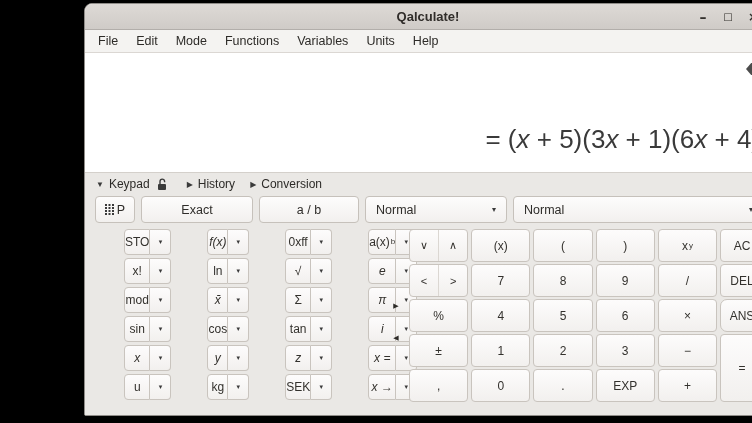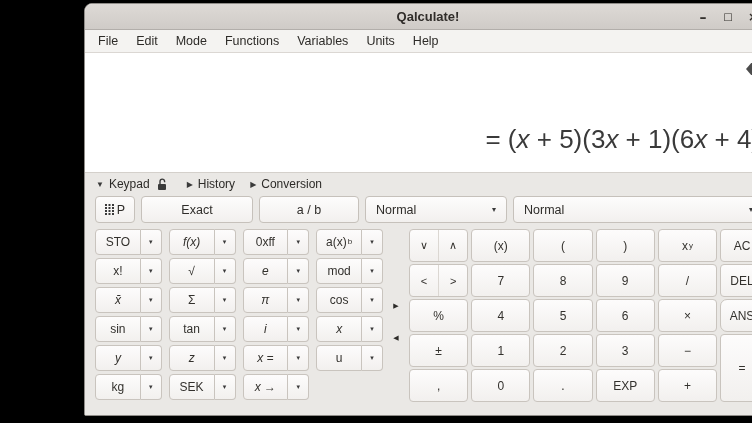--- a/index.html
+++ b/index.html
@@ -60,21 +60,21 @@
              grid-template-rows:repeat(6,26px);gap:3px 7px;}
   .divider{width:26px;display:flex;flex-direction:column;align-items:center;
            justify-content:center;gap:24px;}
   .pager{font-size:7px;color:#2d2b28;background:none;border:none;padding:0;}
   .right-grid{flex:1;display:grid;grid-template-columns:repeat(5,1fr) 44px;
               grid-template-rows:repeat(5,33px);gap:2px 3px;}
   .key{background:linear-gradient(#fdfcfc,#f2f0ee);border:1px solid #c9c4be;border-radius:4px;
        color:#33312d;font-size:12px;display:flex;align-items:center;justify-content:center;
        font-family:inherit;padding:0;box-sizing:border-box;}
   .key-group{display:flex;}
-  .key-group .main{flex:1;border-radius:4px 0 0 4px;min-width:0;}
+  .key-group .main{flex:1;border-radius:4px 0 0 4px;min-width:0;margin-left:29px;}
   .key-group .arrow{width:21px;border-left:none;border-radius:0 4px 4px 0;font-size:7px;color:#3a3a3a;}
   .key.split{padding:0;}
   .key.split span{flex:1;display:flex;align-items:center;justify-content:center;height:100%;
                   font-size:11px;color:#33312d;}
   .key.split span:first-child{border-right:1px solid #dbd7d2;}
   .it{font-style:italic;}
   sup{font-size:8px;line-height:0;margin-left:1px;}
 </style>
 </head>
 <body>
@@ -187,20 +187,24 @@
           </div>
           <div class="key-group">
             <button class="key main">a(x)<sup>b</sup></button>
             <button class="key arrow">▾</button>
           </div>
           <div class="key-group">
             <button class="key main">x!</button>
             <button class="key arrow">▾</button>
           </div>
           <div class="key-group">
+            <button class="key main">ln</button>
+            <button class="key arrow">▾</button>
+          </div>
+          <div class="key-group">
             <button class="key main">√</button>
             <button class="key arrow">▾</button>
           </div>
           <div class="key-group">
             <button class="key main it">e</button>
             <button class="key arrow">▾</button>
           </div>
           <div class="key-group">
             <button class="key main">mod</button>
             <button class="key arrow">▾</button>
@@ -211,25 +215,25 @@
           </div>
           <div class="key-group">
             <button class="key main">Σ</button>
             <button class="key arrow">▾</button>
           </div>
           <div class="key-group">
             <button class="key main it">π</button>
             <button class="key arrow">▾</button>
           </div>
           <div class="key-group">
+            <button class="key main">sin</button>
+            <button class="key arrow">▾</button>
+          </div>
+          <div class="key-group">
             <button class="key main">cos</button>
-            <button class="key arrow">▾</button>
-          </div>
-          <div class="key-group">
-            <button class="key main">sin</button>
             <button class="key arrow">▾</button>
           </div>
           <div class="key-group">
             <button class="key main">tan</button>
             <button class="key arrow">▾</button>
           </div>
           <div class="key-group">
             <button class="key main it">i</button>
             <button class="key arrow">▾</button>
           </div>

